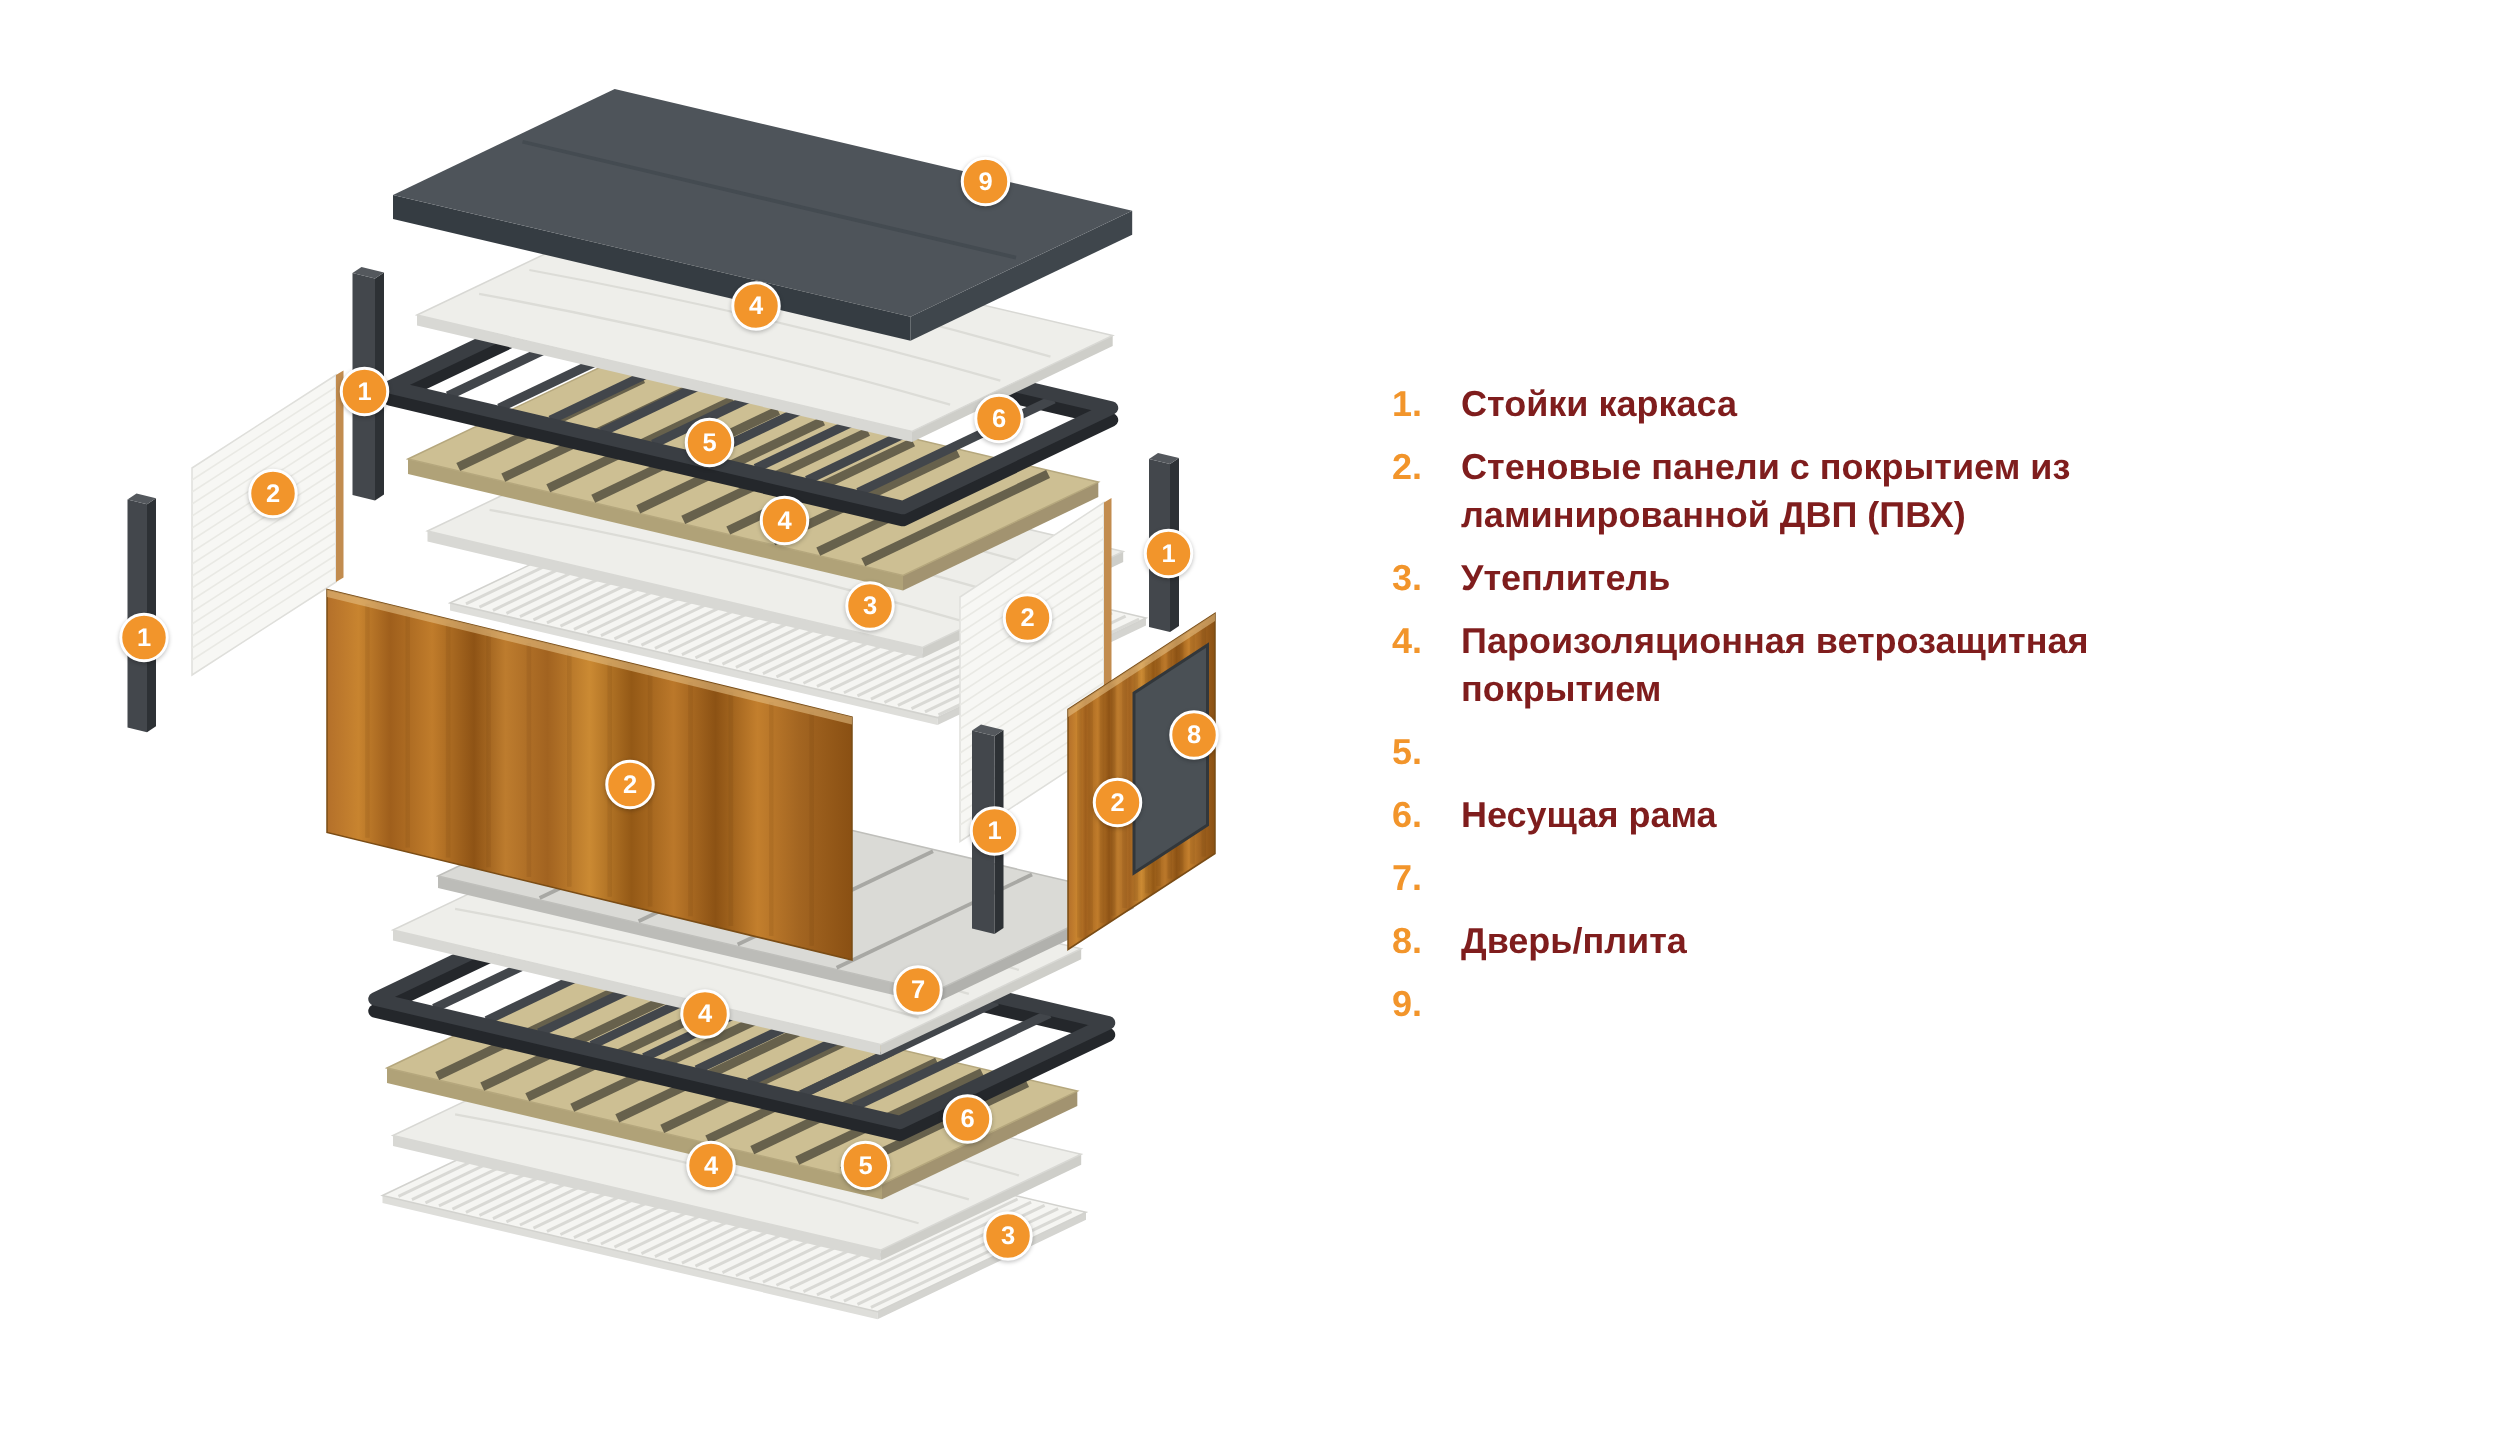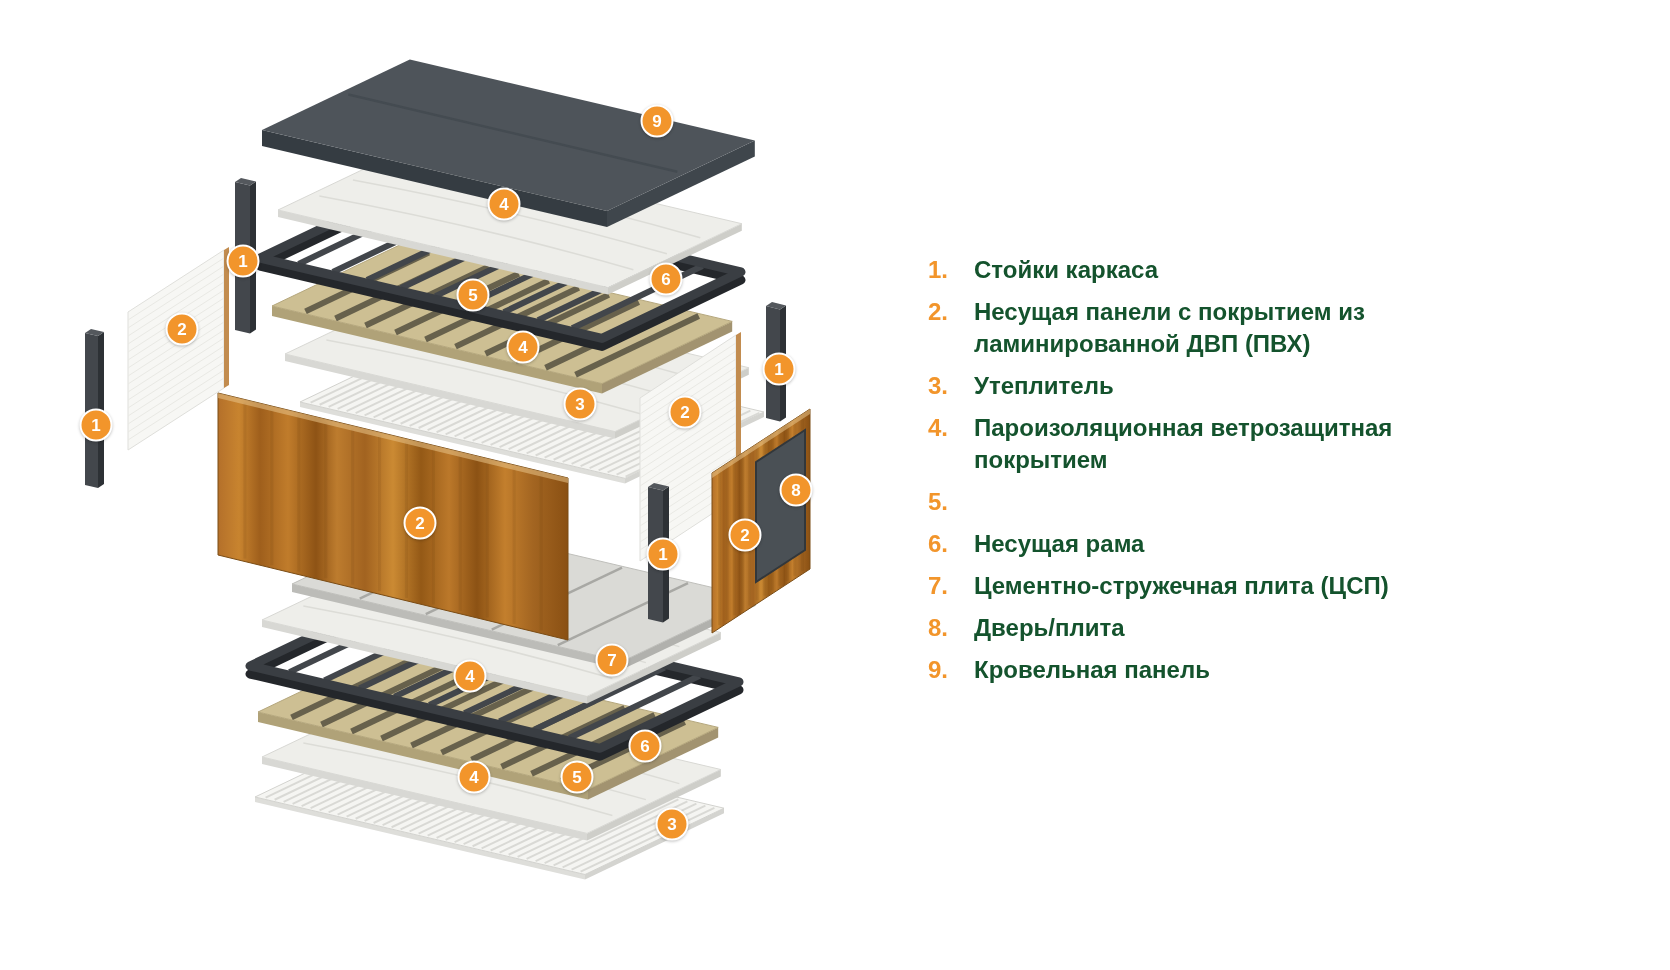--- a/index.html
+++ b/index.html
@@ -11,21 +11,21 @@
     position:absolute;width:33px;height:33px;border-radius:50%;
     background:#f2952b;border:2px solid #ffffff;color:#ffffff;
     font-size:17px;font-weight:700;line-height:1;
     display:flex;align-items:center;justify-content:center;
     transform:translate(-50%,-50%);
     box-shadow:0 1px 3px rgba(0,0,0,.25);
   }
   .legend{position:absolute;left:928px;top:254px;width:500px}
   .legend-item{display:flex;align-items:flex-start;margin-bottom:10px;font-size:24px;line-height:32px;font-weight:700}
   .legend-num{color:#f2952b;flex:0 0 46px}
-  .legend-text{color:#14532d}
+  .legend-text{color:#7f1d1d}
 </style>
 </head>
 <body>
 
 <div class="page">
 
   <svg id="diagram" width="880" height="950" viewBox="0 0 880 950">
     <defs>
       <linearGradient id="wood" x1="0" y1="0" x2="1" y2="0">
         <stop offset="0" stop-color="#b4702a"></stop>
@@ -311,44 +311,42 @@
     <div class="badge" style="left:672px;top:824px">3</div>
   </div>
 
   <div class="legend">
     <div class="legend-item">
       <span class="legend-num">1.</span>
       <span class="legend-text">Стойки каркаса</span>
     </div>
     <div class="legend-item">
       <span class="legend-num">2.</span>
-      <span class="legend-text">Несущая панели с покрытием из ламинированной ДВП (ПВХ)</span>
+      <span class="legend-text">Стеновые панели с покрытием из ламинированной ДВП (ПВХ)</span>
     </div>
     <div class="legend-item">
       <span class="legend-num">3.</span>
       <span class="legend-text">Утеплитель</span>
     </div>
     <div class="legend-item">
       <span class="legend-num">4.</span>
       <span class="legend-text">Пароизоляционная ветрозащитная покрытием</span>
     </div>
     <div class="legend-item">
       <span class="legend-num">5.</span>
     </div>
     <div class="legend-item">
       <span class="legend-num">6.</span>
       <span class="legend-text">Несущая рама</span>
     </div>
     <div class="legend-item">
       <span class="legend-num">7.</span>
-      <span class="legend-text">Цементно-стружечная плита (ЦСП)</span>
     </div>
     <div class="legend-item">
       <span class="legend-num">8.</span>
       <span class="legend-text">Дверь/плита</span>
     </div>
     <div class="legend-item">
       <span class="legend-num">9.</span>
-      <span class="legend-text">Кровельная панель</span>
     </div>
   </div>
 
 </div>
 
 </body></html>

